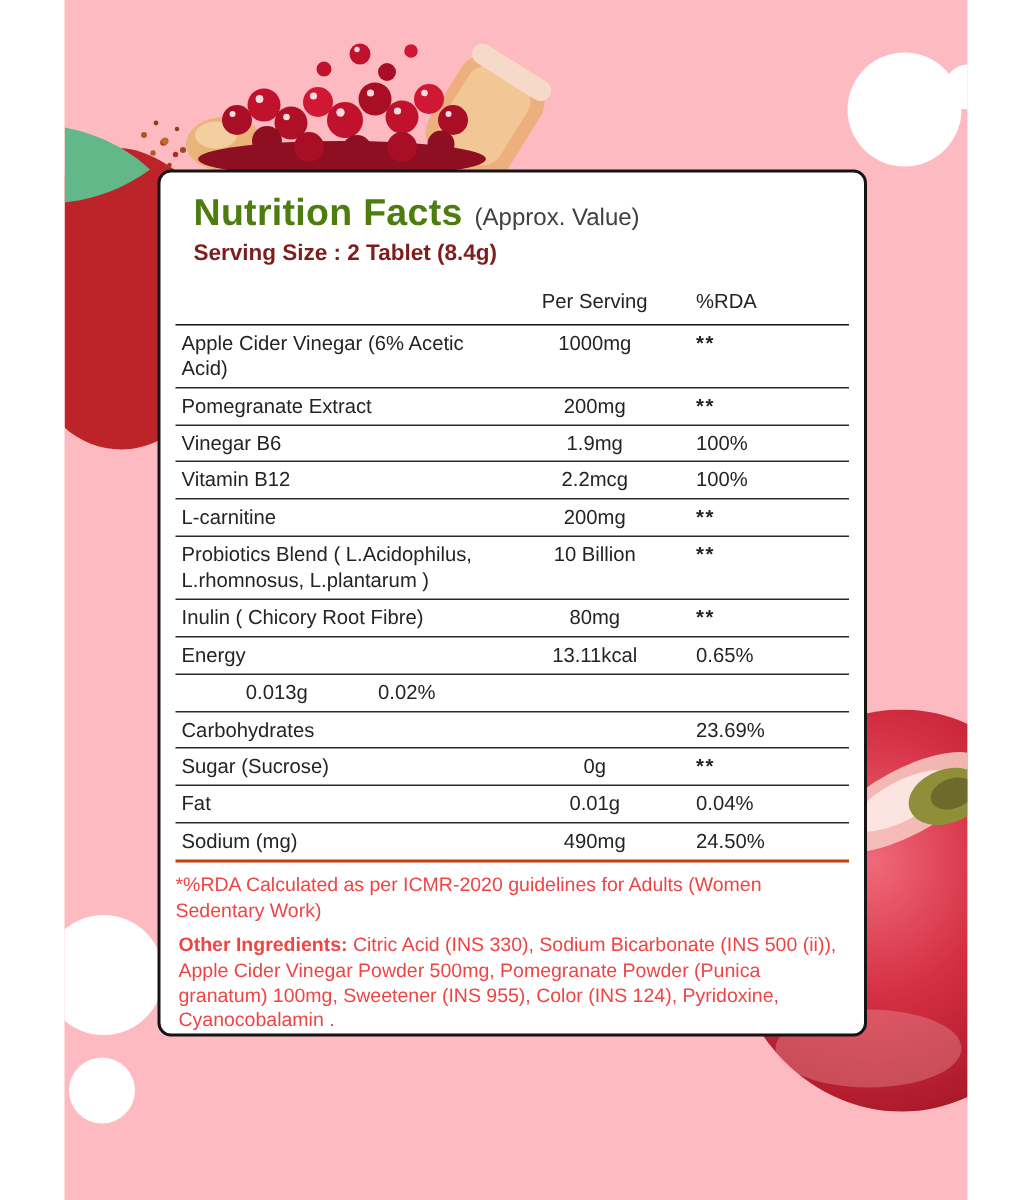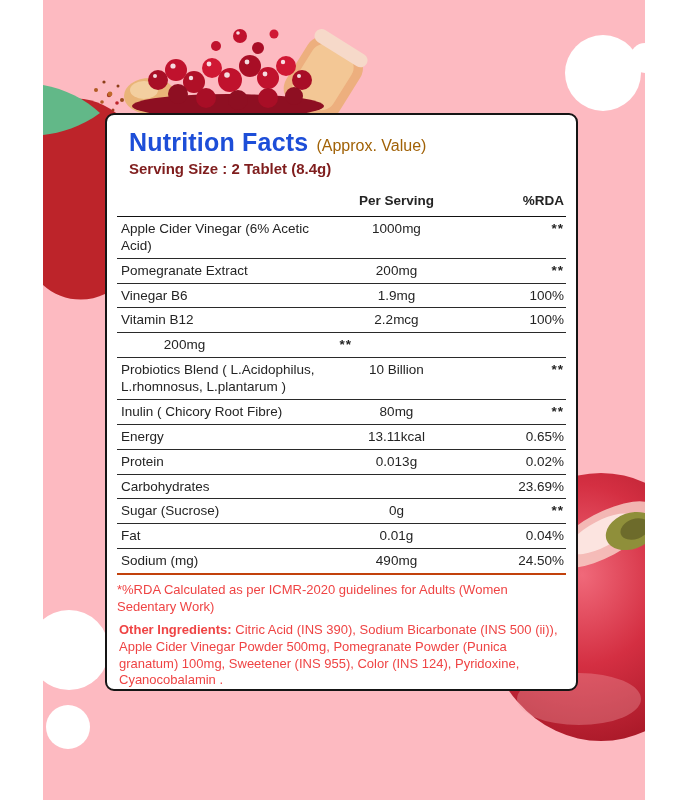--- a/index.html
+++ b/index.html
@@ -18,32 +18,32 @@
   .c3{left:-14px;top:610px;width:80px;height:80px;}
   .c4{left:3px;top:705px;width:44px;height:44px;}
 
   .card{
     position:absolute;left:62px;top:113px;width:473px;height:578px;
     box-sizing:border-box;background:#ffffff;border:2.5px solid #151515;
     border-radius:9px;z-index:5;overflow:hidden;color:#222222;
   }
   .card-head{padding:13px 20px 0 22px;}
   .title-line{display:flex;align-items:baseline;gap:8px;}
-  .title{font-size:25px;font-weight:bold;letter-spacing:.2px;color:#1d4ed8;}
-  .title-suffix{font-size:16px;font-weight:normal;color:#a16207;}
+  .title{font-size:25px;font-weight:bold;letter-spacing:.2px;color:#4d7c0f;}
+  .title-suffix{font-size:16px;font-weight:normal;color:#404040;}
   .serving{font-size:15px;font-weight:bold;margin-top:3px;color:#7f1d1d;}
 
   .ntable{margin:14px 10px 0 10px;font-size:13.5px;color:#242424;}
   .trow{display:flex;align-items:flex-start;border-bottom:1px solid #2a2a2a;
         padding:4px 0 3px 0;line-height:1.25;}
-  .thead{font-weight:bold;border-bottom:1.5px solid #111;padding:2px 0 6px 0;}
+  .thead{font-weight:normal;border-bottom:1.5px solid #111;padding:2px 0 6px 0;}
   .trow:last-of-type{border-bottom:2px solid #c2410c;}
   .col-name{flex:1;padding-left:4px;padding-right:6px;}
   .col-serving{width:135px;text-align:center;flex:0 0 auto;}
-  .col-rda{width:100px;text-align:right;flex:0 0 auto;padding-right:2px;}
+  .col-rda{width:100px;text-align:left;flex:0 0 auto;padding-right:2px;}
   .rda-stars{font-weight:bold;letter-spacing:1px;}
 
   .card-foot{padding:7px 12px 0 10px;font-size:13px;line-height:1.3;color:#ef4444;}
   .foot-note{margin:0;}
   .foot-ingredients{margin:6px 0 0 2px;}
   .foot-ingredients b{font-weight:bold;}
 </style>
 </head>
 <body>
 
@@ -172,20 +172,21 @@
     <div class="col-rda">100%</div>
   </div>
 
   <div class="trow">
     <div class="col-name">Vitamin B12</div>
     <div class="col-serving">2.2mcg</div>
     <div class="col-rda">100%</div>
   </div>
 
   <div class="trow">
+    <div class="col-name">L-carnitine</div>
     <div class="col-serving">200mg</div>
     <div class="col-rda rda-stars">**</div>
   </div>
 
   <div class="trow">
     <div class="col-name">Probiotics Blend ( L.Acidophilus, L.rhomnosus, L.plantarum )</div>
     <div class="col-serving">10 Billion</div>
     <div class="col-rda rda-stars">**</div>
   </div>
 
@@ -195,21 +196,20 @@
     <div class="col-rda rda-stars">**</div>
   </div>
 
   <div class="trow">
     <div class="col-name">Energy</div>
     <div class="col-serving">13.11kcal</div>
     <div class="col-rda">0.65%</div>
   </div>
 
   <div class="trow">
-    <div class="col-name">Protein</div>
     <div class="col-serving">0.013g</div>
     <div class="col-rda">0.02%</div>
   </div>
 
   <div class="trow">
     <div class="col-name">Carbohydrates</div>
     <div class="col-rda">23.69%</div>
   </div>
 
   <div class="trow">
@@ -227,17 +227,17 @@
   <div class="trow">
     <div class="col-name">Sodium (mg)</div>
     <div class="col-serving">490mg</div>
     <div class="col-rda">24.50%</div>
   </div>
 </div>
       </div>
 
       <div class="card-foot">
         <p class="foot-note">*%RDA Calculated as per ICMR-2020 guidelines for Adults (Women Sedentary Work)</p>
-        <p class="foot-ingredients"><b>Other Ingredients:</b><span> Citric Acid (INS 390), Sodium Bicarbonate (INS 500 (ii)), Apple Cider Vinegar Powder 500mg, Pomegranate Powder (Punica granatum) 100mg, Sweetener (INS 955), Color (INS 124), Pyridoxine, Cyanocobalamin .</span></p>
+        <p class="foot-ingredients"><b>Other Ingredients:</b><span> Citric Acid (INS 330), Sodium Bicarbonate (INS 500 (ii)), Apple Cider Vinegar Powder 500mg, Pomegranate Powder (Punica granatum) 100mg, Sweetener (INS 955), Color (INS 124), Pyridoxine, Cyanocobalamin .</span></p>
       </div>
     </div>
   </div>
 </div>
 
 </body></html>

